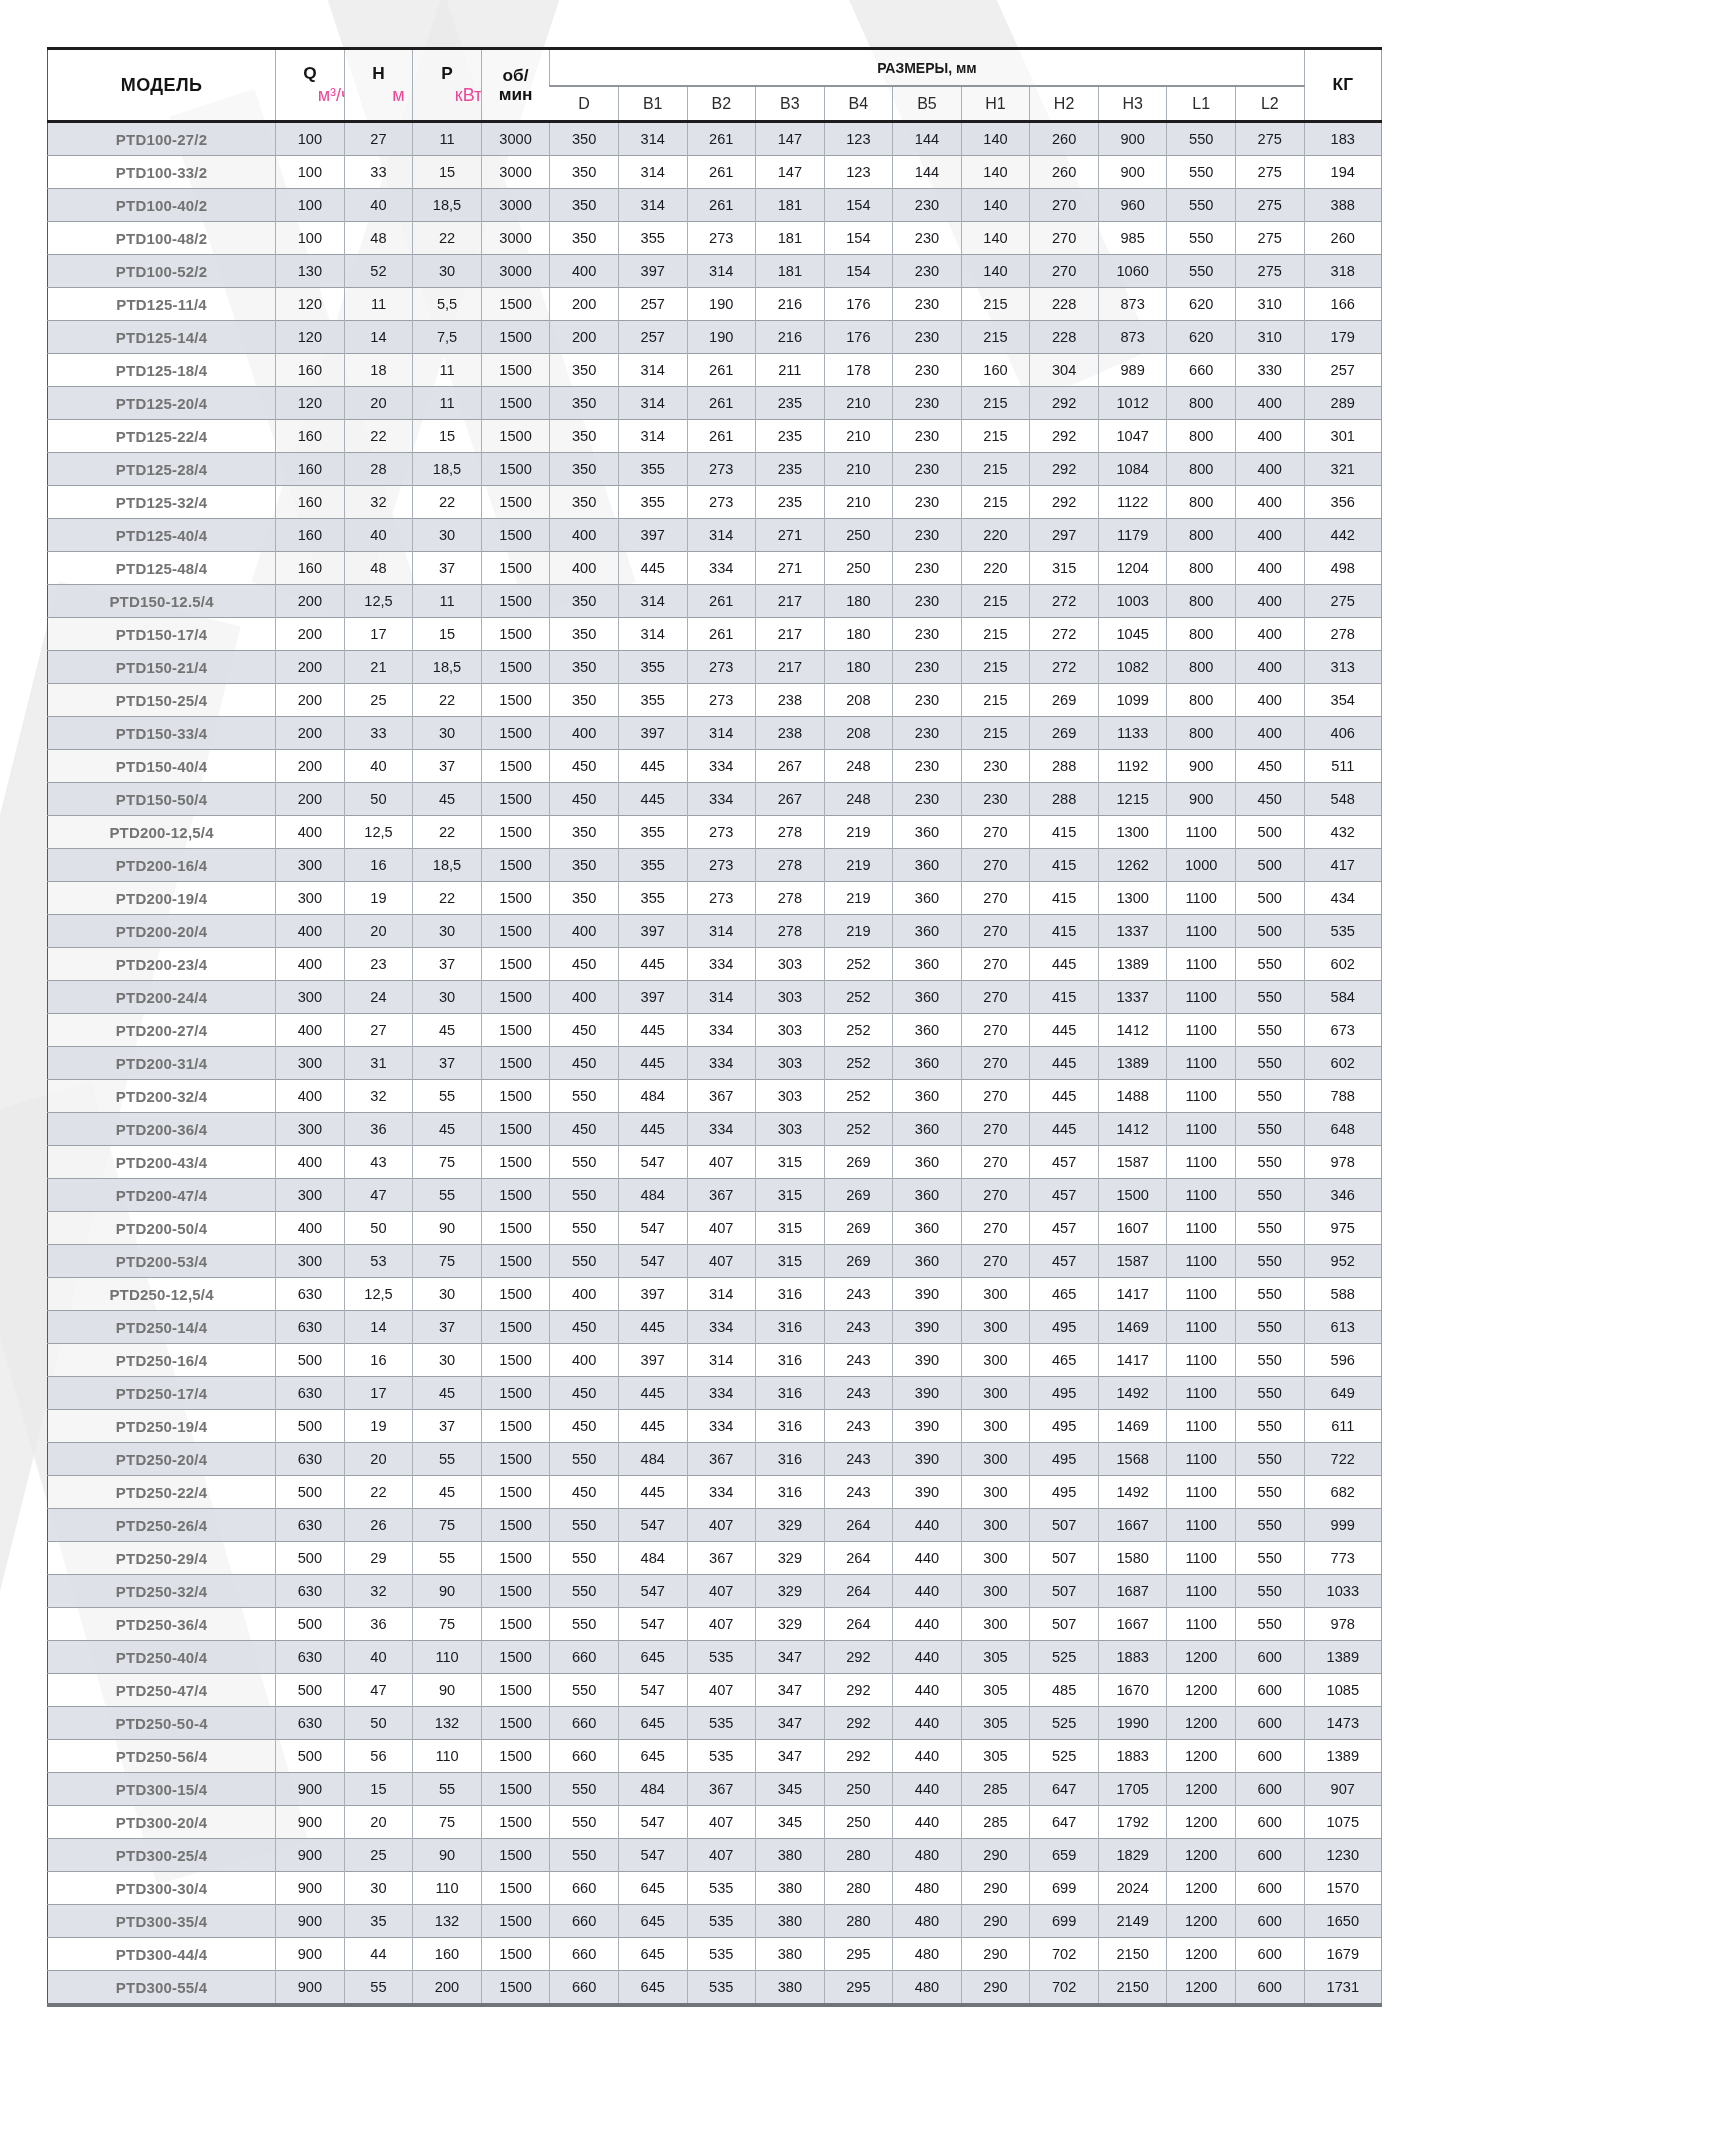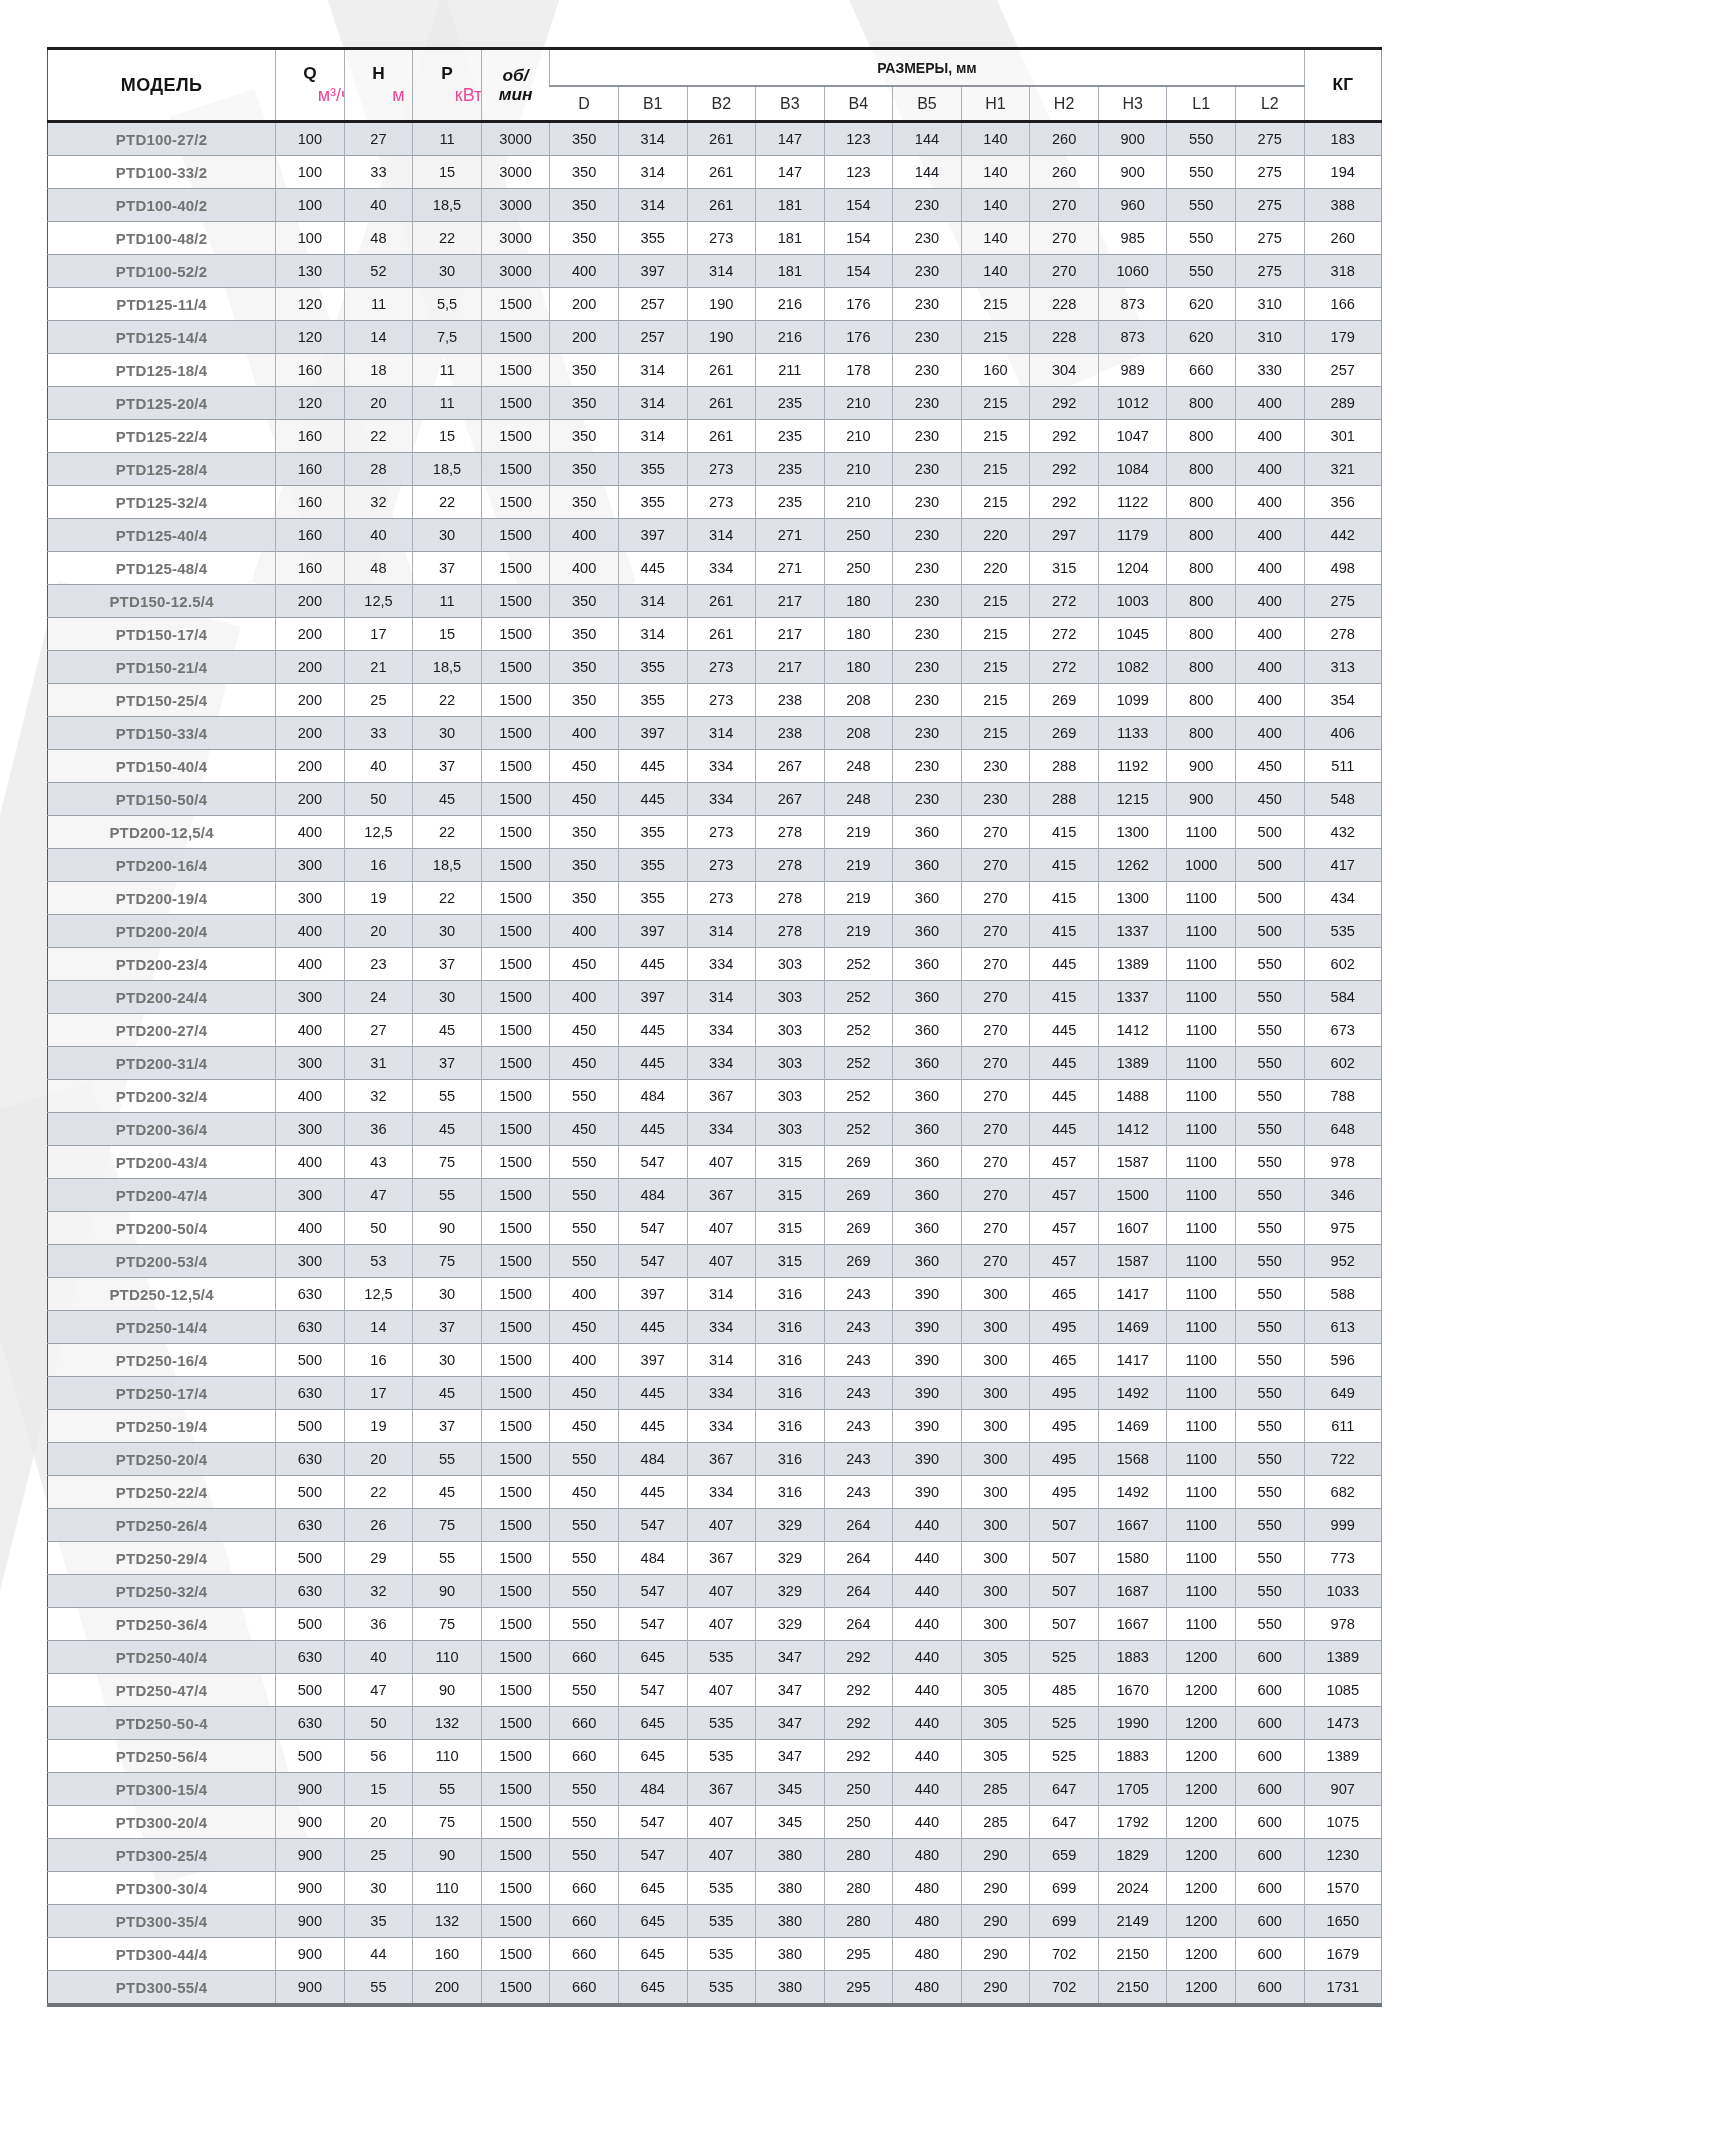--- a/index.html
+++ b/index.html
@@ -49,21 +49,21 @@
   }
   th:first-child,td:first-child{border-left:none;}
 
   thead th{background:rgba(255,255,255,.55);}
   th.top-label{
     font-size:17.3px;font-weight:bold;color:#141414;
     height:36px;line-height:1.15;
   }
   th.model-h{font-size:18px;letter-spacing:0.4px;}
   .unit{display:block;font-size:18px;font-weight:normal;color:#ec4899;margin-top:1.5px;padding-left:40px;}
-  th.rpm-h div{font-size:17.3px;font-weight:bold;line-height:1.12;font-style:italic;}
+  th.rpm-h div{font-size:17.3px;font-weight:bold;line-height:1.12;}
   th.dims-h{
     font-size:14px;font-weight:bold;height:35px;
     border-bottom:2.3px double #8f959b;
   }
   th.kg-h{font-size:17.3px;margin-top:9px;}
   tr.subhead th{
     font-size:16px;font-weight:normal;color:#2b2b2b;height:33px;
   }
 
   tbody td{

